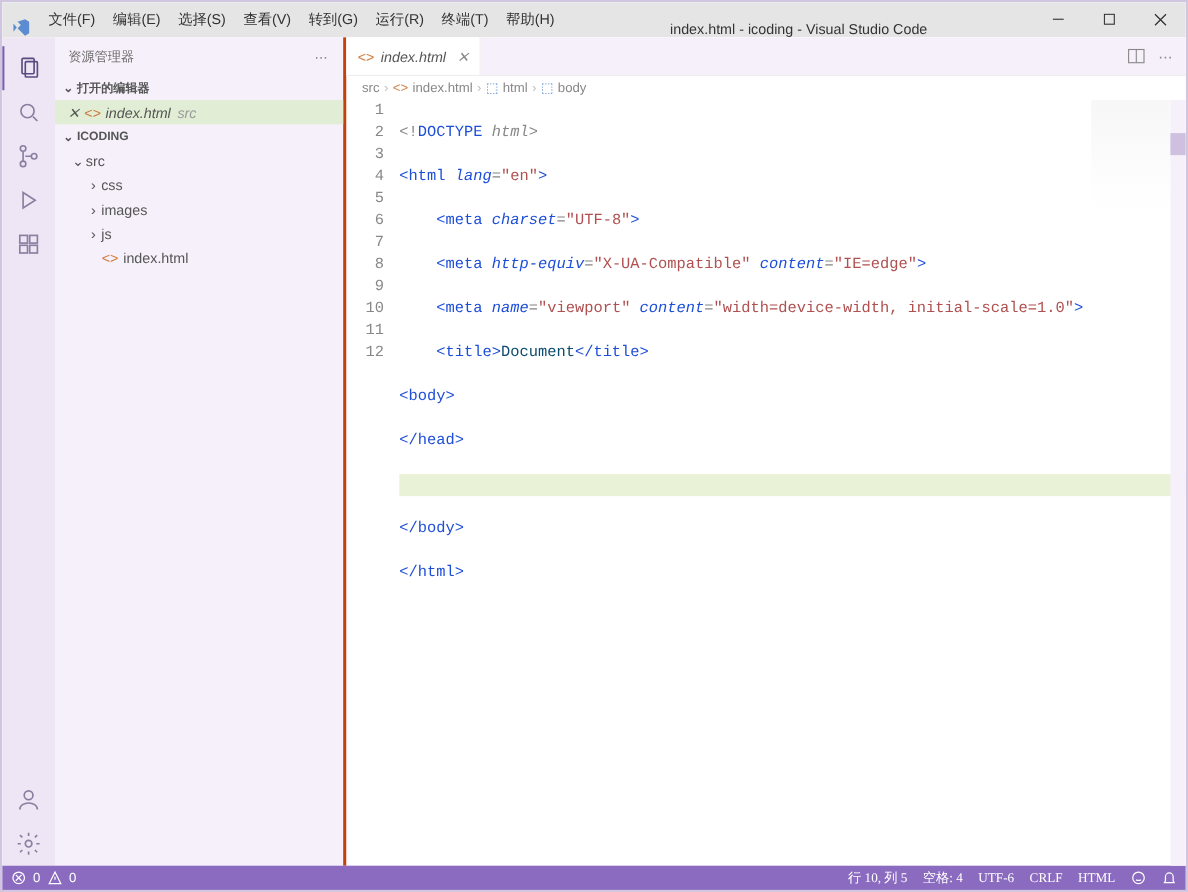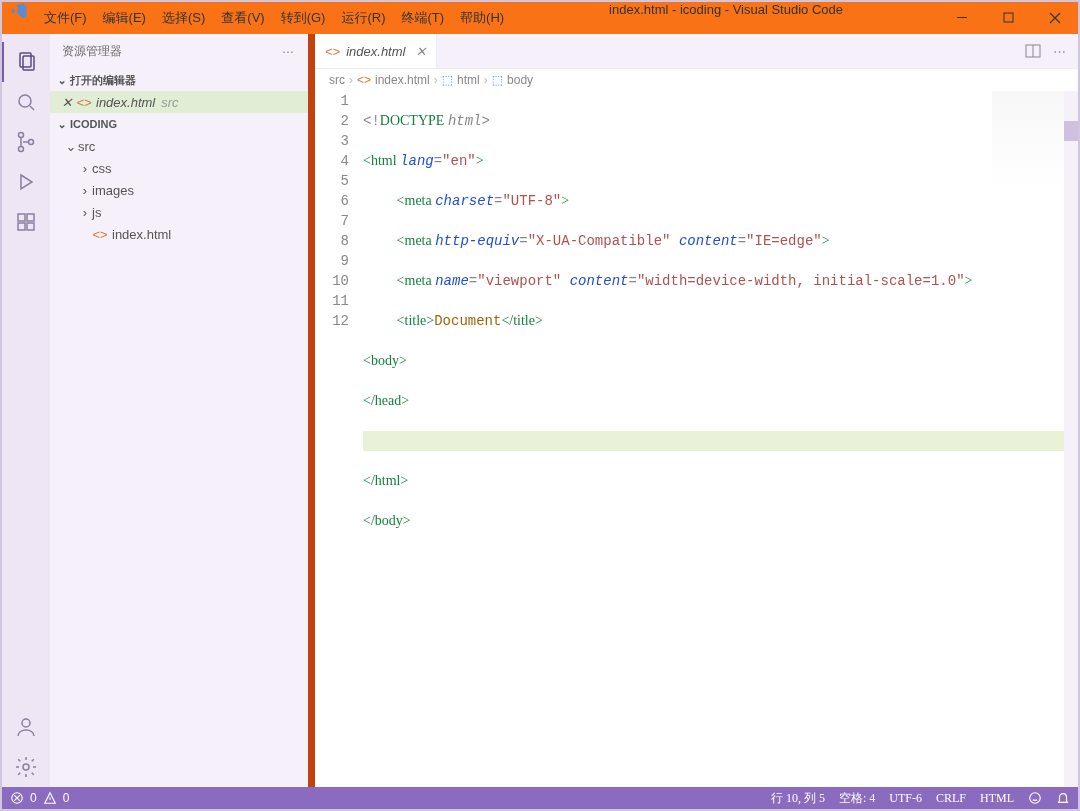--- a/index.html
+++ b/index.html
@@ -1,38 +1,38 @@
 <!DOCTYPE html>
 <html><head>
 <meta charset="utf-8">
 <style>
   * { box-sizing: border-box; margin: 0; padding: 0; }
   html, body { width: 1080px; height: 811px; overflow: hidden; font-family: "Segoe UI", "Microsoft YaHei", sans-serif; font-size: 13px; }
   body { display: flex; flex-direction: column; background: #ffffff; border: 2px solid #d0c6e0; }
 
   
-  .titlebar { height: 32px; background: #f97316; display: flex; align-items: flex-start; color: #333; }
+  .titlebar { height: 32px; background: #e5e5e5; display: flex; align-items: flex-end; color: #333; }
   .titlebar .logo { width: 34px; display:flex; align-items:center; justify-content:center; }
   .titlebar .menus { display:flex; gap:0; }
   .titlebar .menus span { padding: 0 8px; cursor: default; line-height:32px; }
   .titlebar .title { flex:1; text-align:center; color:#333; }
   .titlebar .winctrl { display:flex; }
   .titlebar .winctrl span { width:46px; height:32px; display:flex; align-items:center; justify-content:center; }
 
   
   .main { flex:1; display:flex; min-height:0; }
 
   
   .activitybar { width:48px; background:#eee6f4; display:flex; flex-direction:column; align-items:center; padding-top:8px; color:#8a7fa0; }
   .activitybar .ai { width:48px; height:40px; display:flex; align-items:center; justify-content:center; }
   .activitybar .ai.active { border-left:2px solid #7b5bb0; color:#5b4a80; }
   .activitybar .spacer { flex:1; }
 
   
-  .sidebar { width:265px; background:#f5f0fa; display:flex; flex-direction:column; border-right:7px solid #c2410c; }
+  .sidebar { width:265px; background:#f5f0fa; display:flex; flex-direction:column; border-right:3px solid #c2410c; }
   .sidebar-header { height:35px; display:flex; align-items:center; justify-content:space-between; padding:0 12px; color:#6b6b6b; font-size:12px; }
   .sidebar-header .dots { letter-spacing:2px; color:#888; }
   .section-title { height:22px; display:flex; align-items:center; padding-left:4px; font-size:11px; font-weight:bold; color:#555; }
   .section-title .chev { width:16px; display:inline-flex; justify-content:center; }
   .file-row { height:22px; display:flex; align-items:center; padding-left:8px; font-size:13px; color:#555; }
   .file-row.open { background:#e1edd4; font-style:italic; }
   .file-row .close { width:18px; display:inline-flex; justify-content:center; }
   .file-row .glyph { width:16px; display:inline-flex; justify-content:center; margin-right:4px; color:#d07b3b; }
   .tree-row { height:22px; display:flex; align-items:center; font-size:13px; color:#555; }
   .tree-row .chev { width:14px; text-align:center; }
@@ -53,25 +53,25 @@
   .breadcrumb .sep { color:#bbb; }
   .breadcrumb .glyph { color:#d07b3b; }
   .breadcrumb .cube { color:#5b8bd0; }
 
   .code-wrap { flex:1; display:flex; position:relative; font-family: Consolas, "Courier New", monospace; font-size:14px; }
   .gutter { width:48px; text-align:right; padding-right:14px; color:#888; line-height:20px; padding-top:0; }
   .codecol { flex:1; line-height:20px; white-space:pre; position:relative; }
   .line { height:20px; }
   .line.current { background:#e9f2d6; }
   .tk-doc { color:#888; font-style:italic; }
-  .tk-tag { color:#15803d;font-family:Liberation Serif, serif; }
+  .tk-tag { color:#1d4ed8; }
   .tk-attr { color:#1d4ed8; font-style:italic; }
   .tk-str { color:#b05050; }
   .tk-punc { color:#888; }
-  .tk-text { color:#a16207; }
+  .tk-text { color:#0c4a6e; }
 
   .minimap { position:absolute; right:14px; top:0; width:72px; height:100px; border:0; background:linear-gradient(#f7f7f7,#ffffff); }
   .vscroll { position:absolute; right:0; top:0; width:14px; height:100%; background:#f5f0fa; }
   .vscroll .thumb { position:absolute; right:0; top:30px; width:14px; height:20px; background:#d0c0e0; }
 
   
   .statusbar { height:22px; background:#8b6bbf; color:#fff; display:flex; align-items:center; font-size:12px; padding:0 8px; gap:14px; }
   .statusbar .left { display:flex; align-items:center; gap:6px; }
   .statusbar .spacer { flex:1; }
   .statusbar .seg { display:flex; align-items:center;font-family:Liberation Serif, serif; }
@@ -260,22 +260,22 @@
       <div class="codecol">
 <div class="line"><span class="tk-punc">&lt;!</span><span class="tk-tag">DOCTYPE </span><span class="tk-doc">html</span><span class="tk-punc">&gt;</span></div>
 <div class="line"><span class="tk-tag">&lt;html </span><span class="tk-attr">lang</span><span class="tk-punc">=</span><span class="tk-str">"en"</span><span class="tk-tag">&gt;</span></div>
 <div class="line">    <span class="tk-tag">&lt;meta </span><span class="tk-attr">charset</span><span class="tk-punc">=</span><span class="tk-str">"UTF-8"</span><span class="tk-tag">&gt;</span></div>
 <div class="line">    <span class="tk-tag">&lt;meta </span><span class="tk-attr">http-equiv</span><span class="tk-punc">=</span><span class="tk-str">"X-UA-Compatible"</span><span> </span><span class="tk-attr">content</span><span class="tk-punc">=</span><span class="tk-str">"IE=edge"</span><span class="tk-tag">&gt;</span></div>
 <div class="line">    <span class="tk-tag">&lt;meta </span><span class="tk-attr">name</span><span class="tk-punc">=</span><span class="tk-str">"viewport"</span><span> </span><span class="tk-attr">content</span><span class="tk-punc">=</span><span class="tk-str">"width=device-width, initial-scale=1.0"</span><span class="tk-tag">&gt;</span></div>
 <div class="line">    <span class="tk-tag">&lt;title&gt;</span><span class="tk-text">Document</span><span class="tk-tag">&lt;/title&gt;</span></div>
 <div class="line"><span class="tk-tag">&lt;body&gt;</span></div>
 <div class="line"><span class="tk-tag">&lt;/head&gt;</span></div>
 <div class="line current"><span>    </span></div>
+<div class="line"><span class="tk-tag">&lt;/body&gt;</span></div>
 <div class="line"><span class="tk-tag">&lt;/html&gt;</span></div>
-<div class="line"><span class="tk-tag">&lt;/body&gt;</span></div>
       </div>
       <div class="minimap"></div>
       <div class="vscroll">
           <div class="thumb"></div>
         </div>
     </div>
   </div>
 </div>
 
 <div class="statusbar">

